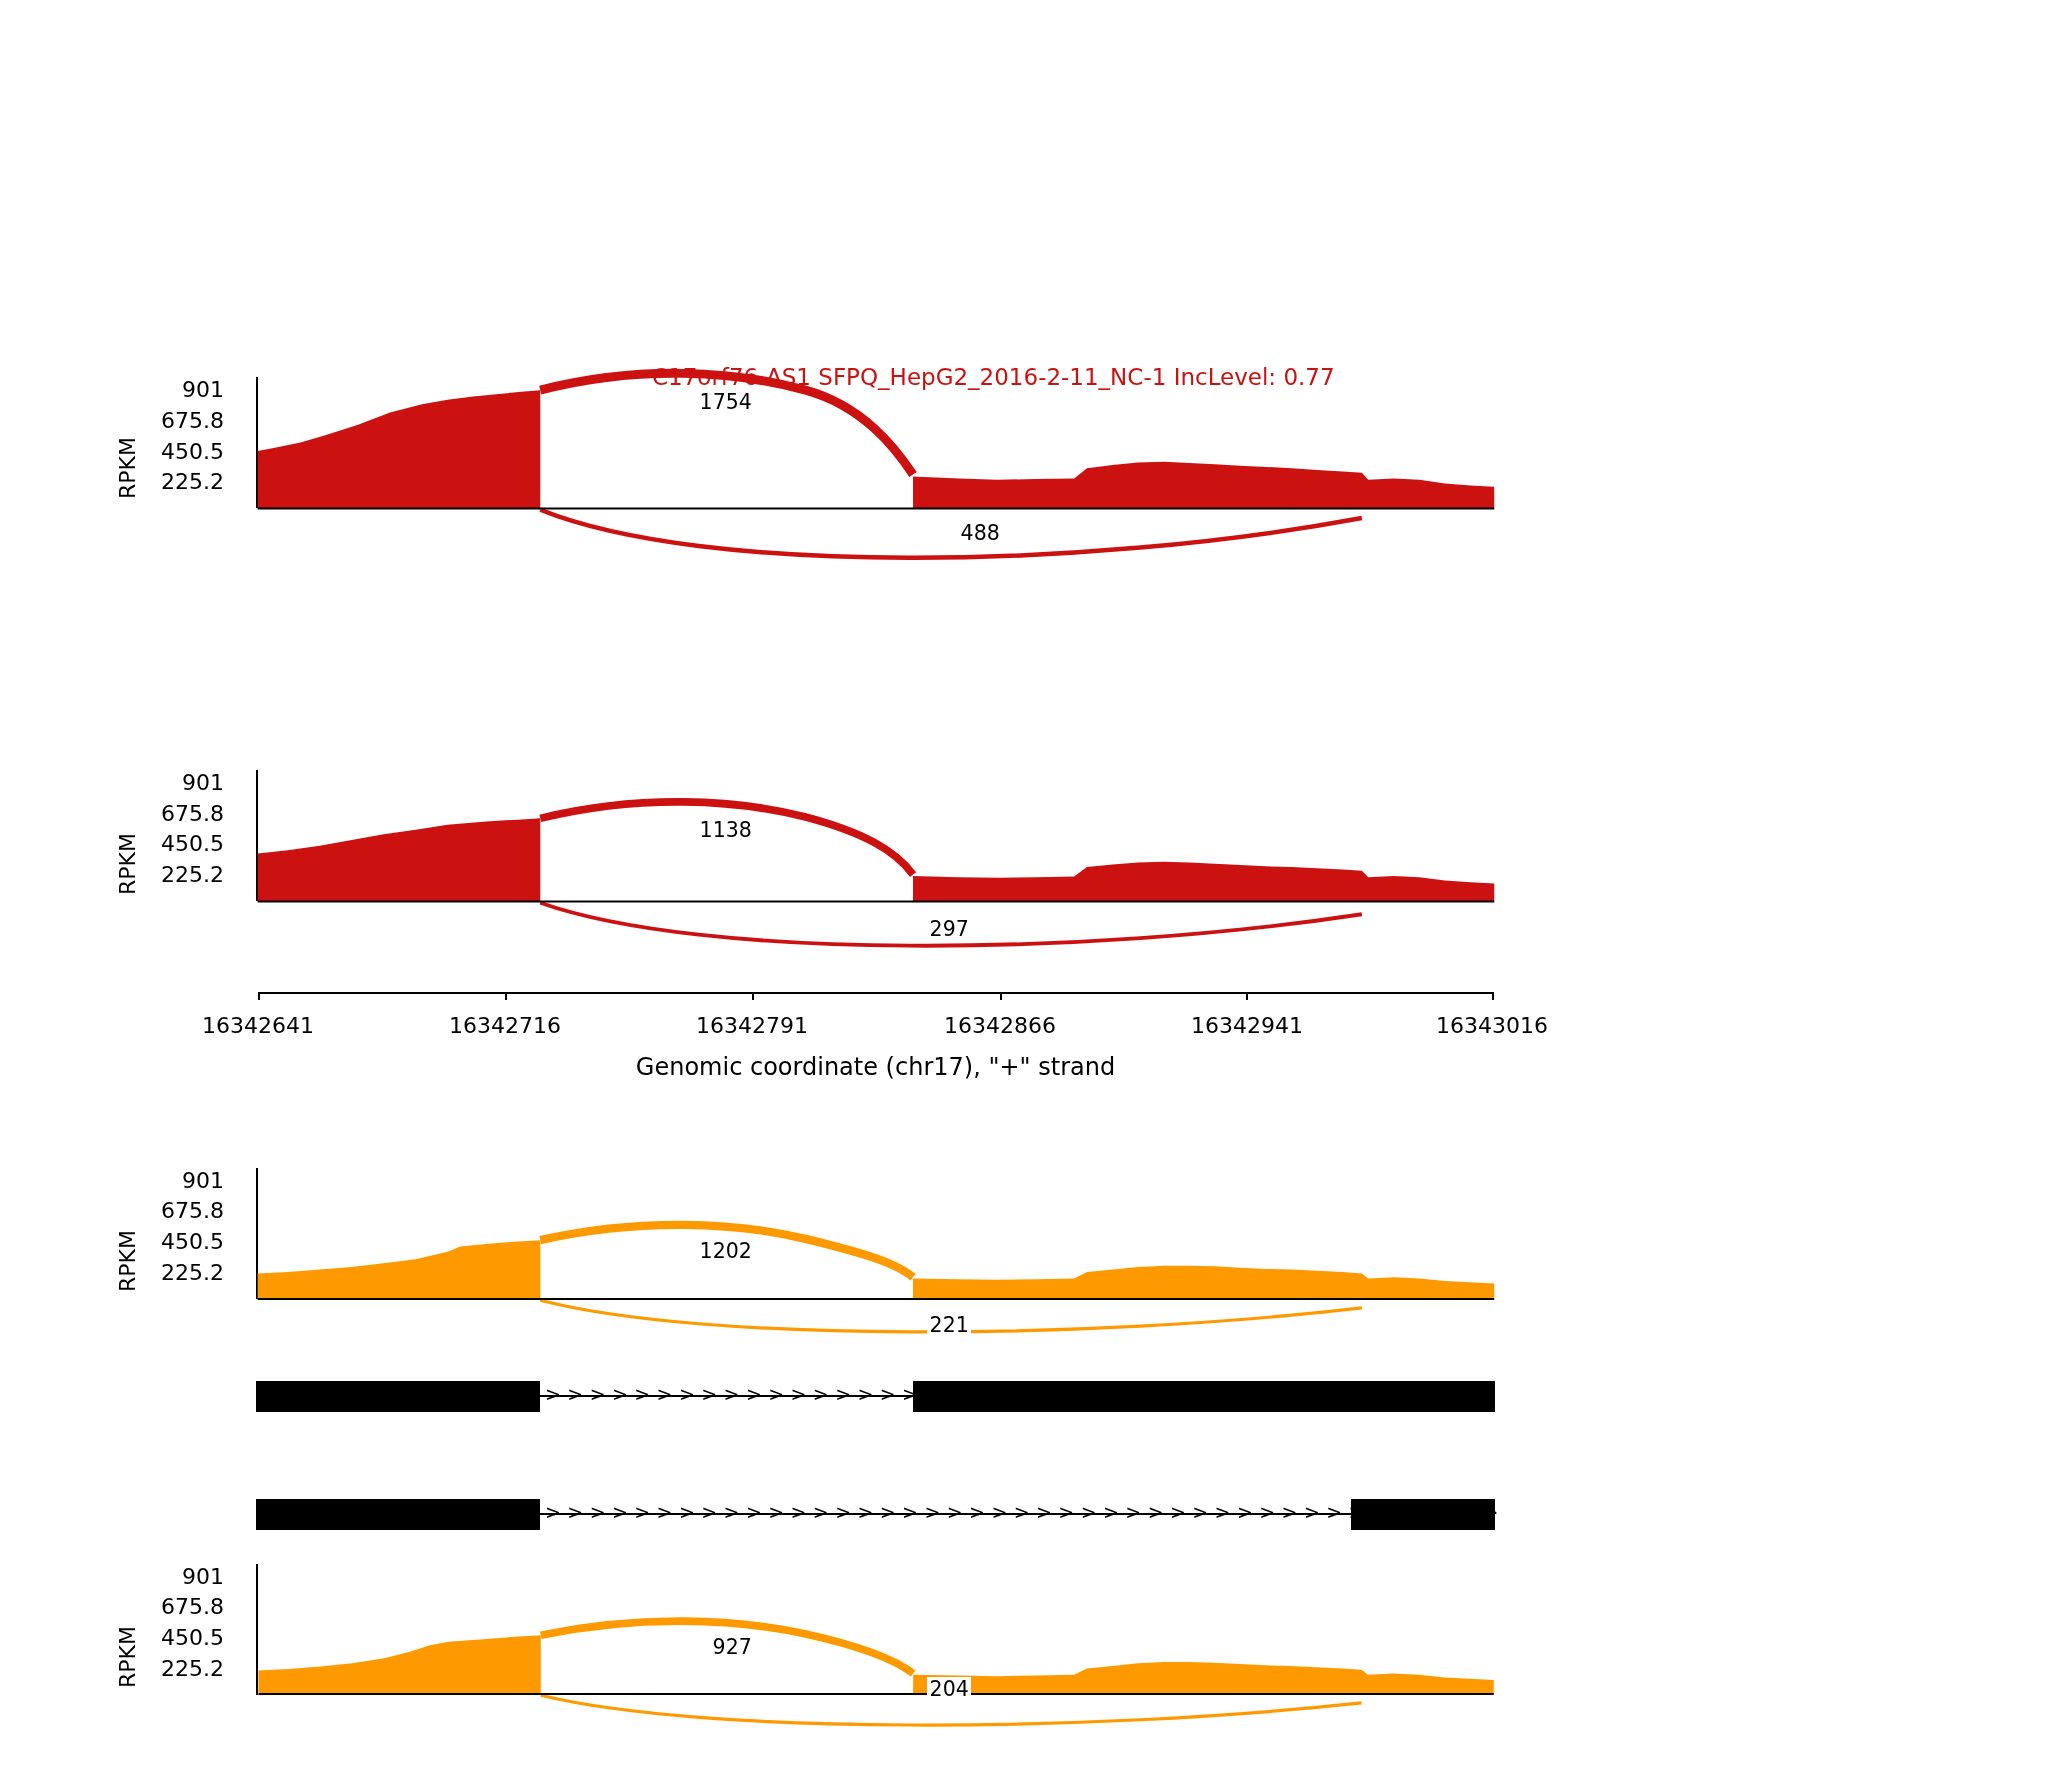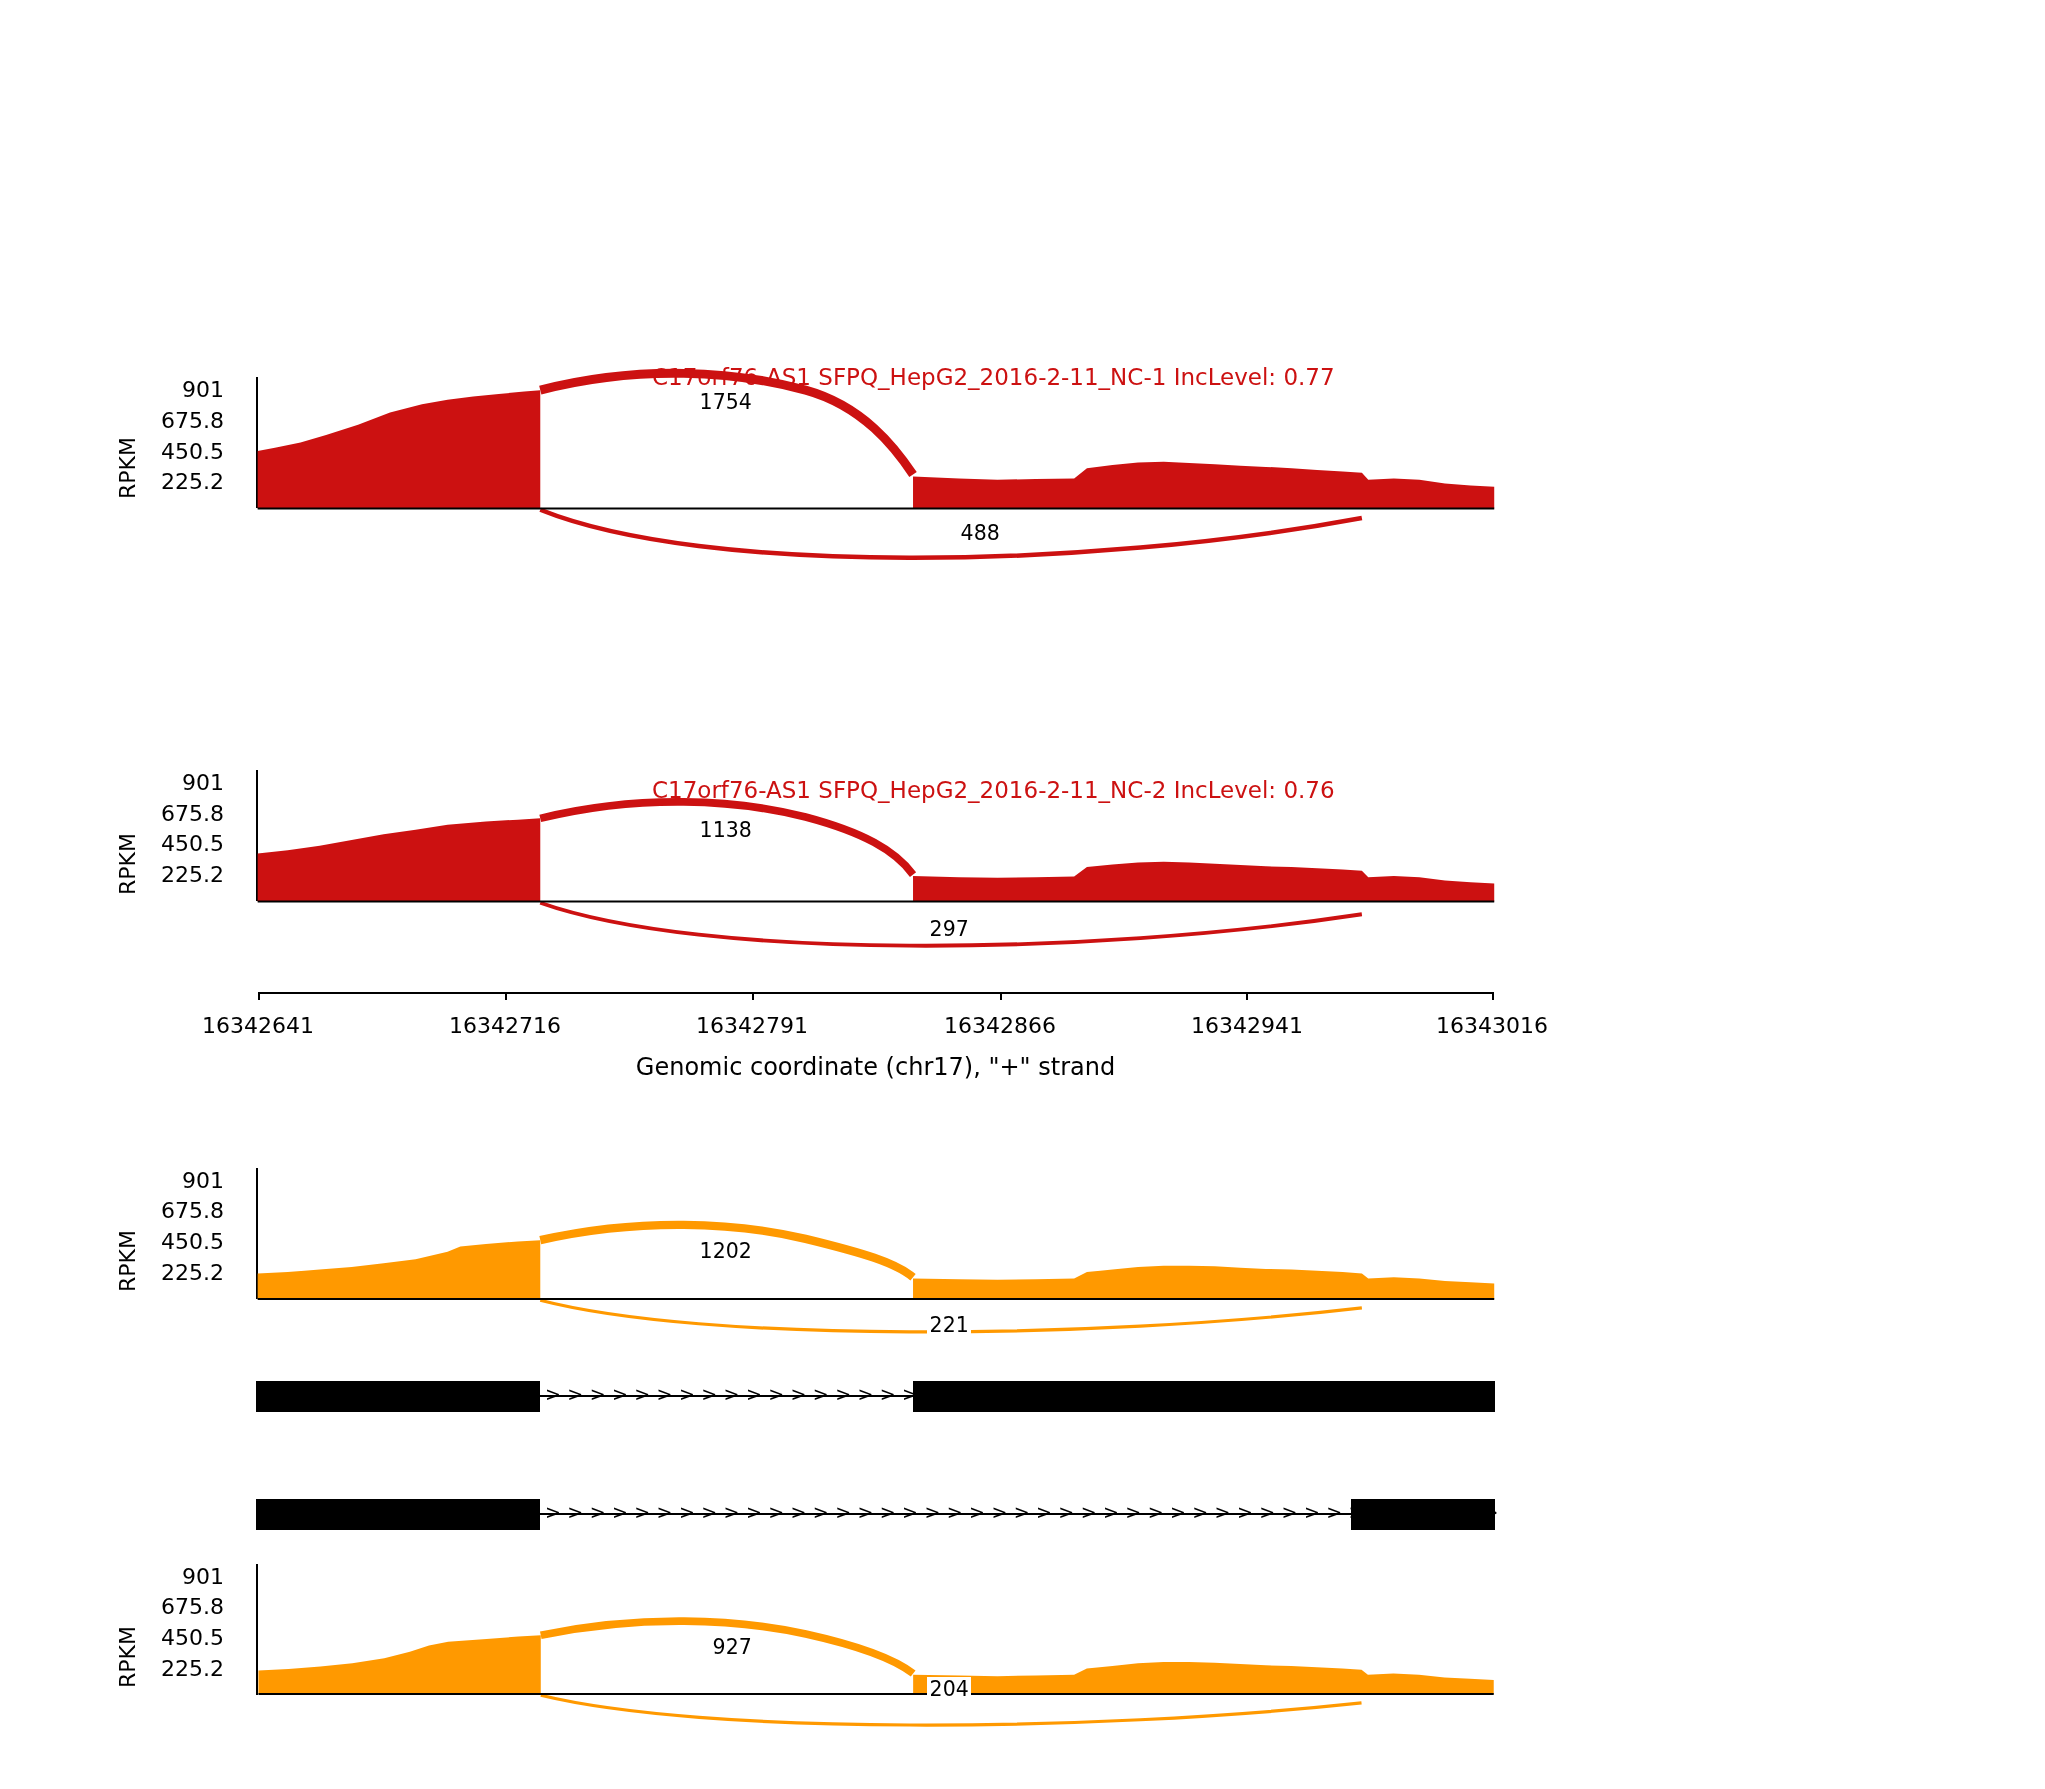--- a/index.html
+++ b/index.html
@@ -148,21 +148,20 @@
     <div class="junc-count" style="left:958px; top:342px;">488</div>
   </div>
 
   <div class="panel" style="top:377px;height:192px;">
     <div class="ylabel" style="left:115px; top:518px;">RPKM</div>
     <div class="ytick" style="left:128px; top:393px; width:96px;">901</div>
     <div class="ytick" style="left:128px; top:424px; width:96px;">675.8</div>
     <div class="ytick" style="left:128px; top:454px; width:96px;">450.5</div>
     <div class="ytick" style="left:128px; top:485px; width:96px;">225.2</div>
     <div class="axis-v" style="left:256px; top:393px; height:131px;"></div>
-    <div class="panel-label" style="left:652px; top:400px; color:#cc1111;">C17orf76-AS1 SFPQ_HepG2_2016-2-11_NC-2 IncLevel: 0.76</div>
 
     <svg class="cov" width="2046" height="384" viewBox="0 0 3200 600">
       <path fill="#cc1111" stroke="none" d="
         M403,820 L403,745 L450,740 L500,733 L550,724 L600,715 L650,708 L700,700 L760,695 L810,692 L845,690 L845,820 Z"></path>
       <path fill="#cc1111" stroke="none" d="
         M1428,820 L1428,780 L1500,782 L1560,783 L1620,782 L1680,781 L1700,766 L1740,762 L1780,759 L1820,758 L1860,759 L1900,761 L1940,763 L1980,765 L2020,766 L2060,768 L2100,770 L2130,772 L2140,782 L2180,780 L2220,782 L2260,787 L2300,790 L2337,792 L2337,820 Z"></path>
       <path d="M845,690 C 1000,652 1150,660 1260,688 C 1350,712 1400,740 1428,778" fill="none" stroke="#cc1111" stroke-width="12"></path>
       <path d="M845,822 C 1100,912 1700,905 2130,840" fill="none" stroke="#cc1111" stroke-width="6"></path>
       <line x1="403" y1="820" x2="2337" y2="820" stroke="#000000" stroke-width="3"></line>
     </svg>

